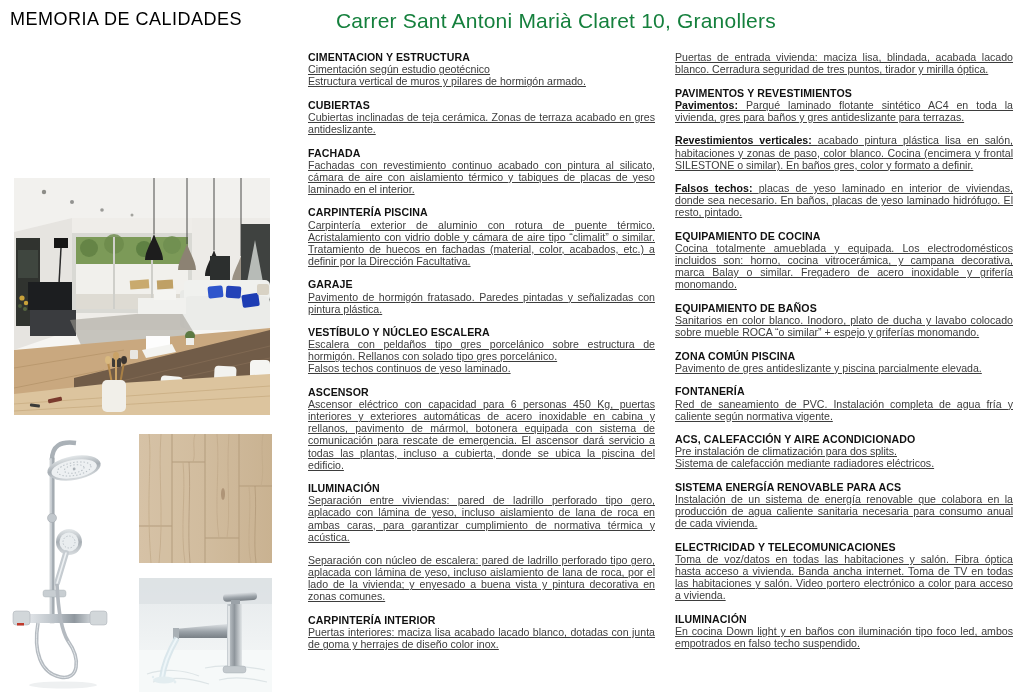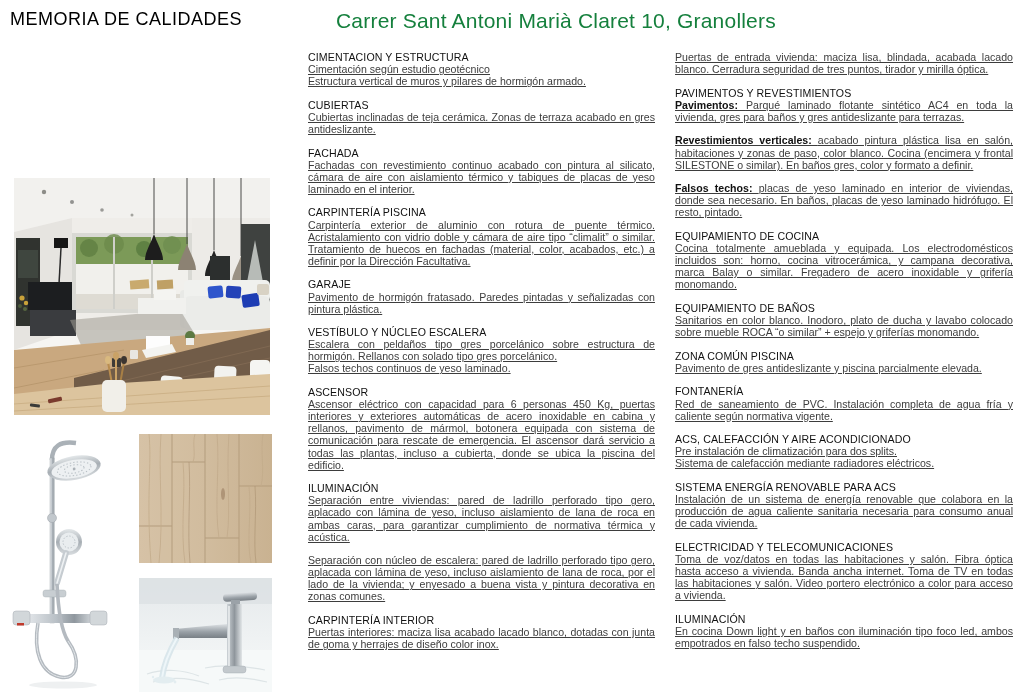--- a/index.html
+++ b/index.html
@@ -5,21 +5,21 @@
   html,body{margin:0;padding:0;background:#ffffff;}
   .page{position:relative;width:1024px;height:696px;background:#ffffff;overflow:hidden;
         font-family:"Liberation Sans",sans-serif;}
   
   .hdr-title{position:absolute;left:10px;top:9px;font-size:18px;color:#000000;letter-spacing:.5px;white-space:nowrap;}
   .hdr-address{position:absolute;left:308px;top:9px;font-size:21px;color:#15803d;letter-spacing:.2px;white-space:nowrap;margin-left:28px;}
   
   .col{position:absolute;top:51px;font-size:10.6px;line-height:12.1px;color:#3d3d3d;}
   .col-mid{left:308px;width:347px;}
   .col-right{left:675px;width:338px;}
-  .sec-h{margin:0;font-size:10.6px;line-height:12.1px;font-weight:normal;color:#111;letter-spacing:.1px;}
+  .sec-h{margin:0;font-size:10.6px;line-height:12.1px;font-weight:bold;color:#111;letter-spacing:.1px;}
   .sec-p{margin:0 0 11.5px 0;text-align:justify;text-decoration:underline;}
   .sec-p b{color:#111;}
   
   .img-abs{position:absolute;overflow:hidden;}
   #photo-living{left:14px;top:178px;width:256px;height:237px;}
   #photo-shower{left:8px;top:430px;width:115px;height:262px;}
   #photo-wood{left:139px;top:434px;width:133px;height:129px;}
   #photo-faucet{left:139px;top:578px;width:133px;height:114px;}
   svg{display:block;}
 </style>

